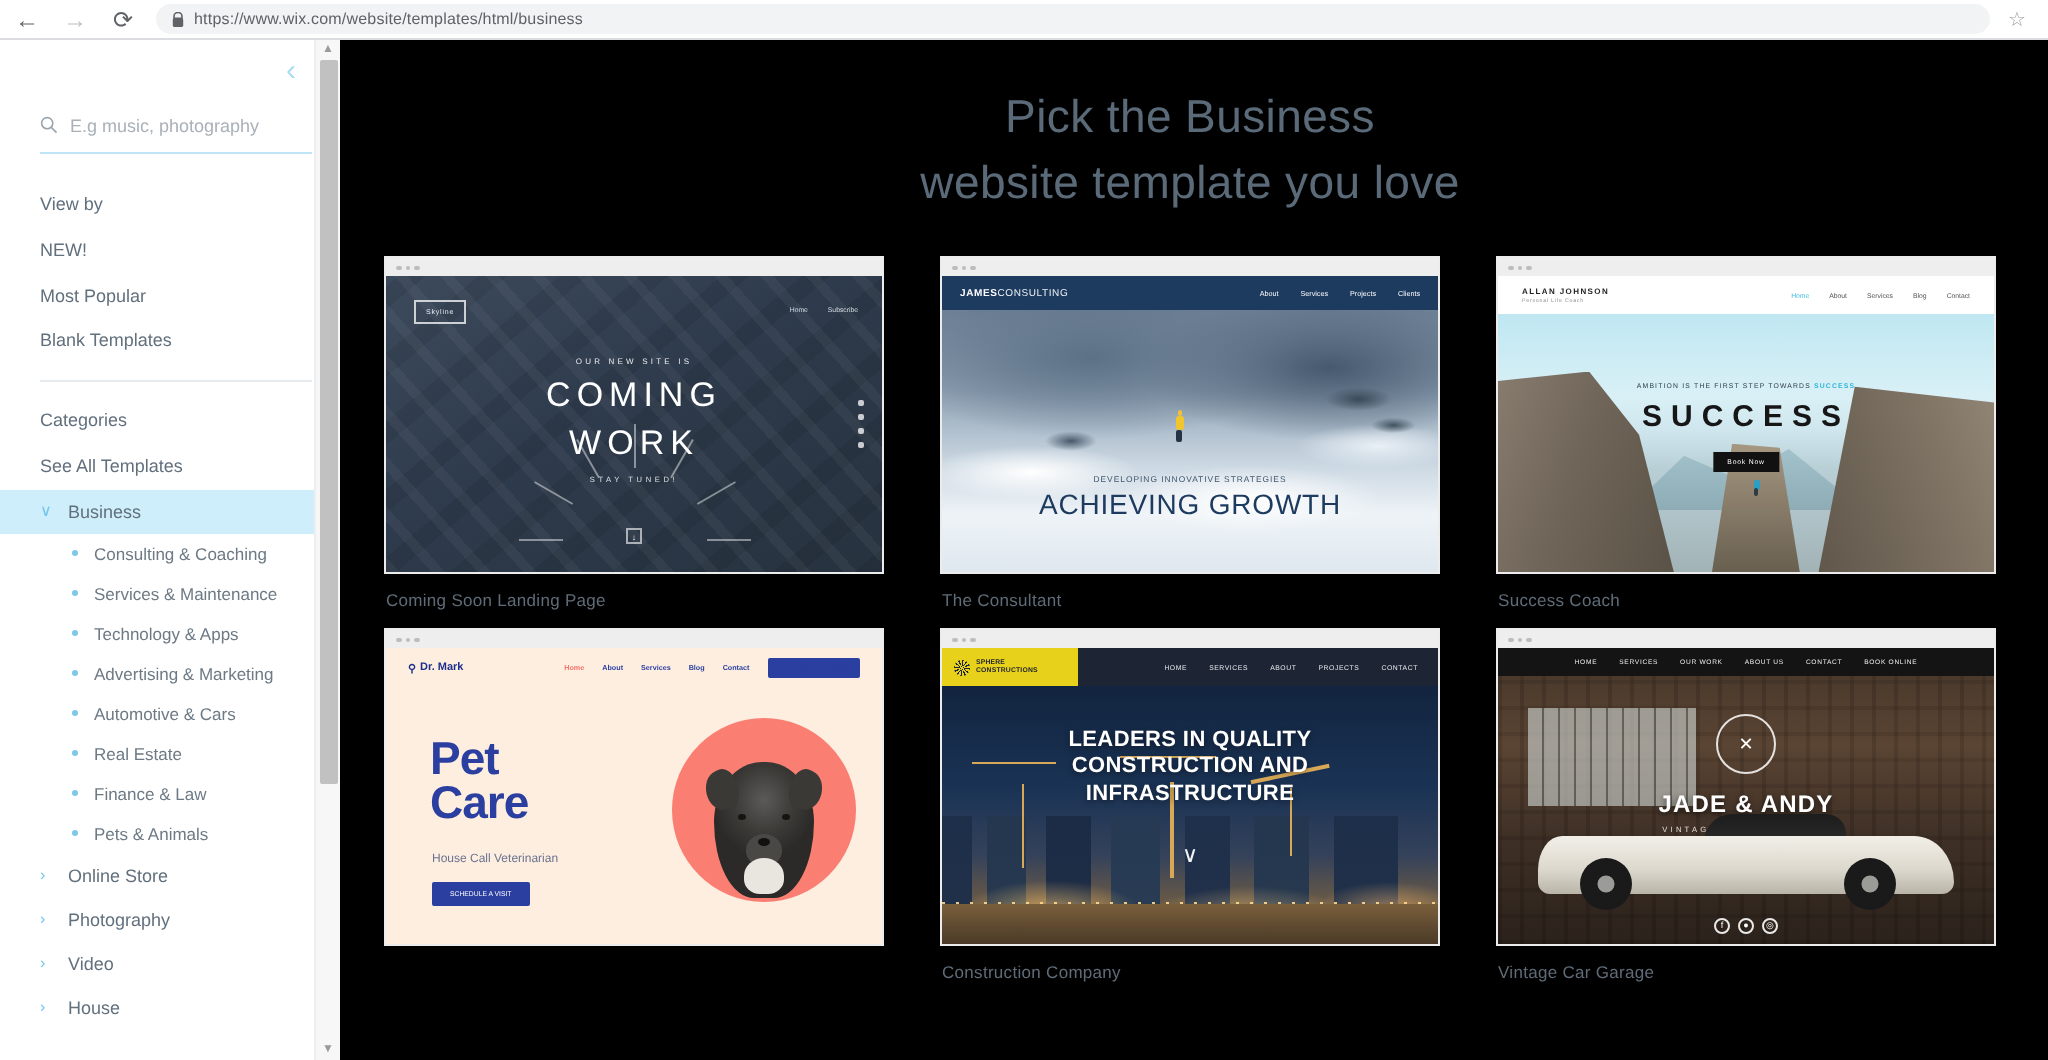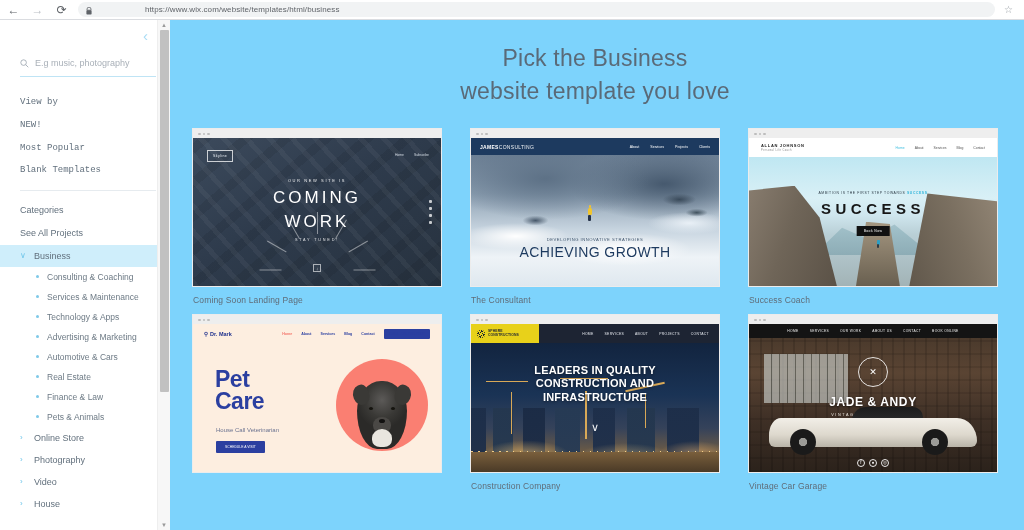--- a/index.html
+++ b/index.html
@@ -29,21 +29,20 @@
     background: #f1f3f4; border-radius: 8px;
     display: flex; align-items: center;
     padding: 0 8px; gap: 5px;
     min-width: 0;
   }
   .lock-ico { flex: 0 0 auto; display: block; }
   .url-text {
     font-size: 8px; color: #5f6368;
     white-space: nowrap; overflow: hidden; text-overflow: ellipsis;
     letter-spacing: .1px;
-    margin-left: 48px;
   }
   .star-btn {
     width: 19px; height: 15px; margin-left: 4px;
     display: flex; align-items: center; justify-content: center;
     color: #9aa0a6; font-size: 10px;
   }
   .chrome-sep { height: 1px; background: #dadce0; width: 1024px; }
 
   
   .page { display: flex; width: 1024px; height: 510px; background:#fff; }
@@ -67,21 +66,21 @@
   }
   .search-ico { flex: 0 0 auto; }
   .search-input {
     border: none; outline: none; background: transparent;
     font-family: "Liberation Sans", sans-serif;
     font-size: 9px; color: #8a9199; width: 100%;
     padding: 1px 0;
   }
   .search-input::placeholder { color: #a9b0b8; }
 
-  .nav-list { margin-top: 14px; font-family: Liberation Mono, monospace; }
+  .nav-list { margin-top: 14px; }
   .nav-item {
     font-size: 9px; color: #62707d;
     padding: 6px 14px 6px 20px;
     line-height: 1.2;
     white-space: nowrap;
   }
   .nav-item.head { color: #62707d; }
   .divider { height: 1px; background: #e6ebef; margin: 8px 14px 8px 20px; }
 
   .cat-row {
@@ -111,21 +110,21 @@
     color:#9a9a9a; font-size: 6px;
   }
   .sb-arrow.down { position:absolute; bottom:0; left:0; right:0; }
   .sb-thumb {
     position: absolute; top: 10px; left: 2px;
     width: 9px; height: 362px; background: #c1c1c1; border-radius: 1px;
   }
 
   
   .main {
-    flex: 1; height: 510px; background: #7dd3fc;
+    flex: 1; height: 510px; background: #000000;
     position: relative; overflow: hidden;
     padding: 0 44px 0 40px;
   }
   .page-title {
     text-align: center;
     font-size: 23px; font-weight: 400; color: #5a6a78;
     line-height: 1.42; letter-spacing: .2px;
     padding-top: 22px;
   }
 
@@ -408,21 +407,21 @@
     <nav class="nav-list">
       <div class="nav-item head">View by</div>
       <div class="nav-item">NEW!</div>
       <div class="nav-item">Most Popular</div>
       <div class="nav-item">Blank Templates</div>
     </nav>
 
     <div class="divider"></div>
 
     <div class="nav-item">Categories</div>
-    <div class="nav-item">See All Projects</div>
+    <div class="nav-item">See All Templates</div>
 
     <div class="cat-row active">
       <span class="cat-chevron">∨</span>
       <span>Business</span>
     </div>
 
     <div>
       <div class="sub-row">
         <span class="sub-dot"></span>
         <span>Consulting &amp; Coaching</span>

